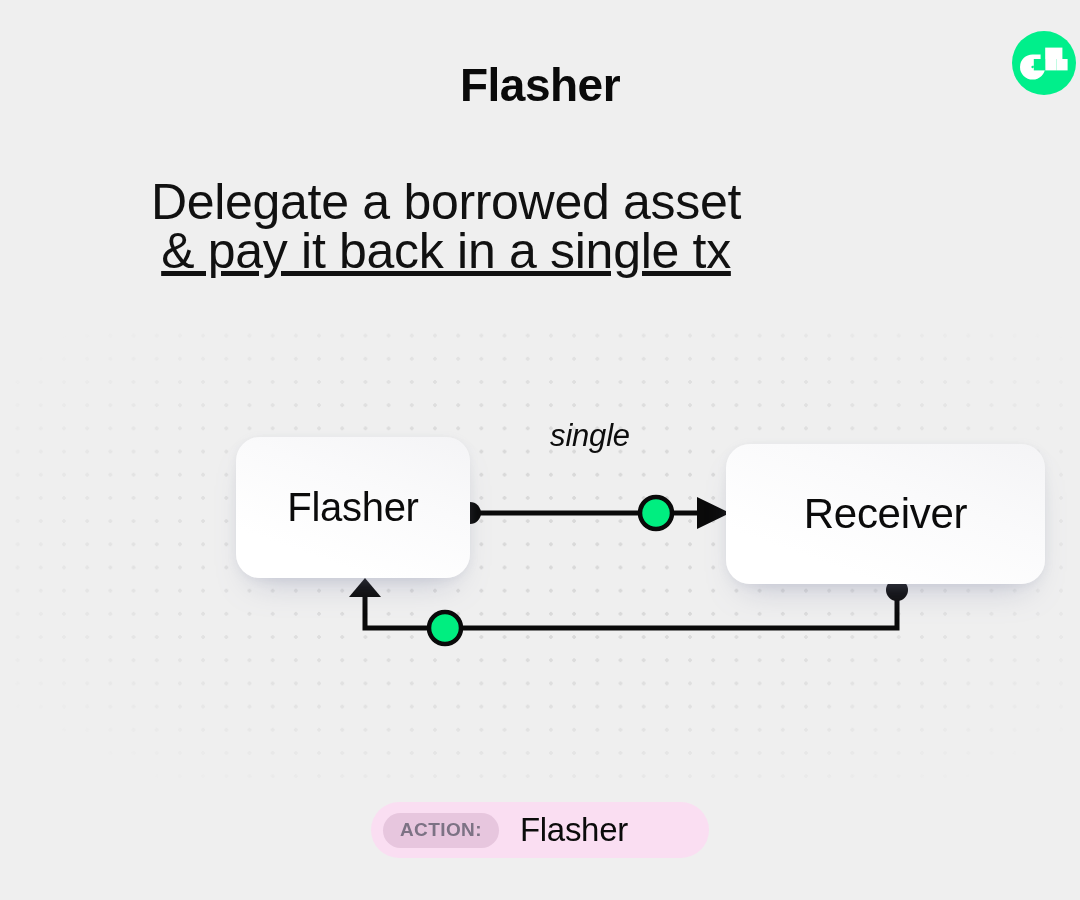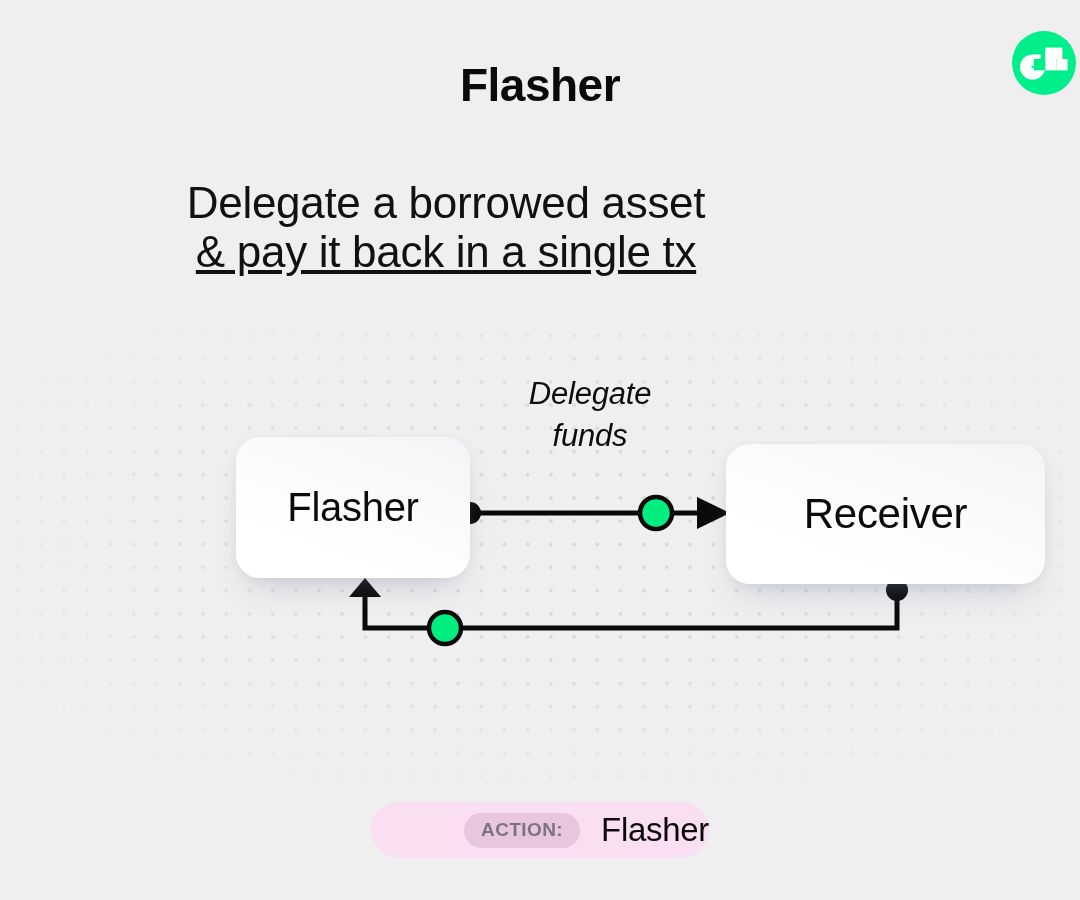--- a/index.html
+++ b/index.html
@@ -20,21 +20,21 @@
   }
   .logo-mark{position:absolute;left:0;top:0;}
 
   
   .title{
     position:absolute;left:0;top:58px;width:1080px;text-align:center;
     font-size:46px;font-weight:bold;color:#0a0a0a;letter-spacing:-0.5px;
   }
   .subtitle{
     position:absolute;left:0;top:178px;width:892px;text-align:center;
-    font-size:44px;font-weight:400;color:#111;line-height:49px;
+    font-size:50px;font-weight:400;color:#111;line-height:49px;
     letter-spacing:-0.3px;
   }
   .subtitle .l2{display:block;text-decoration:underline;}
 
   
   .dotfield{
     position:absolute;left:0;top:318px;width:1080px;height:460px;
     background-image:radial-gradient(#d9d9d9 1.55px, transparent 1.6px);
     background-size:23.2px 23.2px;
     background-position:6px 6px;
@@ -63,21 +63,21 @@
   #label-call{left:35px;top:472px;width:200px;}
   #label-delegate{left:470px;top:373px;width:240px;}
   #label-repayment{left:430px;top:638px;width:340px;}
 
   svg.wires{position:absolute;left:0;top:0;width:1080px;height:900px;overflow:visible;}
 
   
   .action-chip{
     position:absolute;left:371px;top:802px;width:338px;height:56px;
     border-radius:28px;background:#fadef2;
-    display:flex;align-items:center;padding-left:12px;box-sizing:border-box;justify-content:flex-end;
+    display:flex;align-items:center;padding-left:12px;box-sizing:border-box;
   }
   .action-tag{
     height:35px;border-radius:18px;background:#e7c6de;
     display:flex;align-items:center;padding:0 17px;
     font-size:19px;font-weight:bold;color:#7c7284;letter-spacing:.4px;
   }
   .action-value{margin-left:21px;font-size:33px;color:#0b0b0b;letter-spacing:-0.3px;}
 </style>
 </head>
 <body>
@@ -125,22 +125,22 @@
   </div>
 
   <div class="node" id="node-receiver">
     <span>
       <span>Receiver</span><br>
     </span>
   </div>
 
 
   <div class="edge-label" id="label-delegate">
-    <span>Delegate</span><br>
-    <span>funds</span>
+    <br>
+    <span>single</span>
   </div>
 
 
   <div class="action-chip">
     <span class="action-tag">ACTION:</span>
     <span class="action-value">Flasher</span>
   </div>
 
 </div>
 

